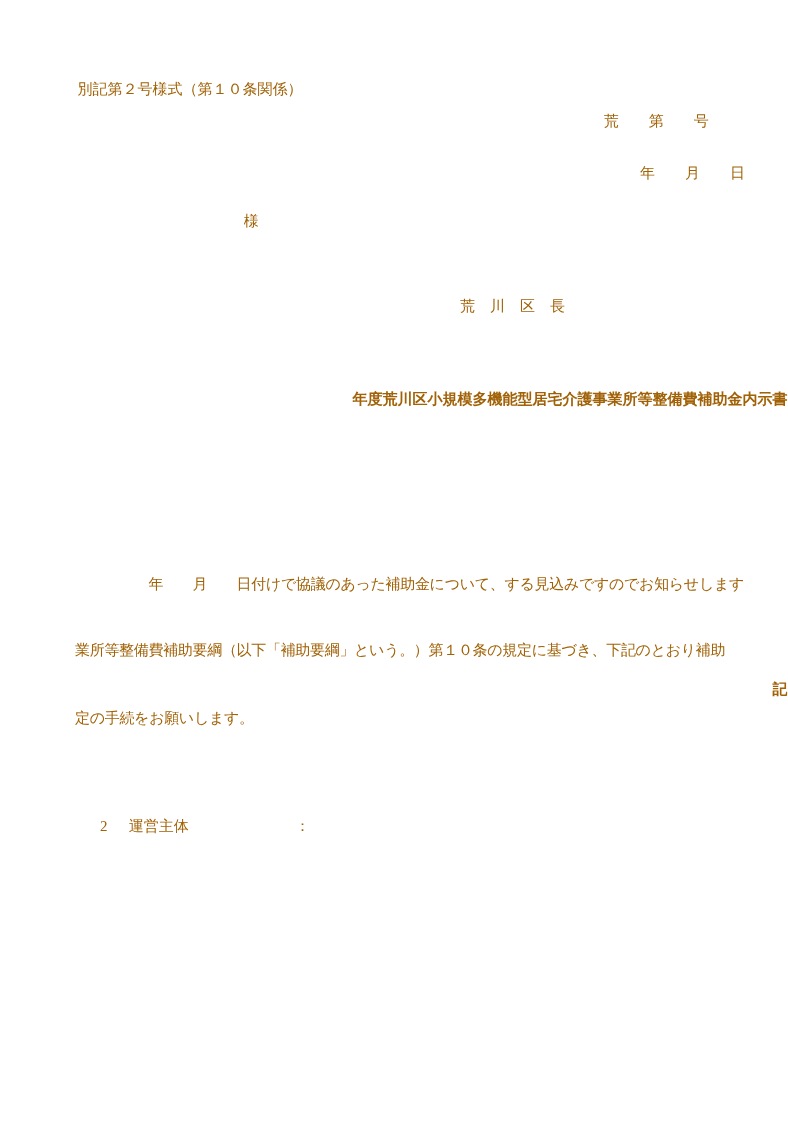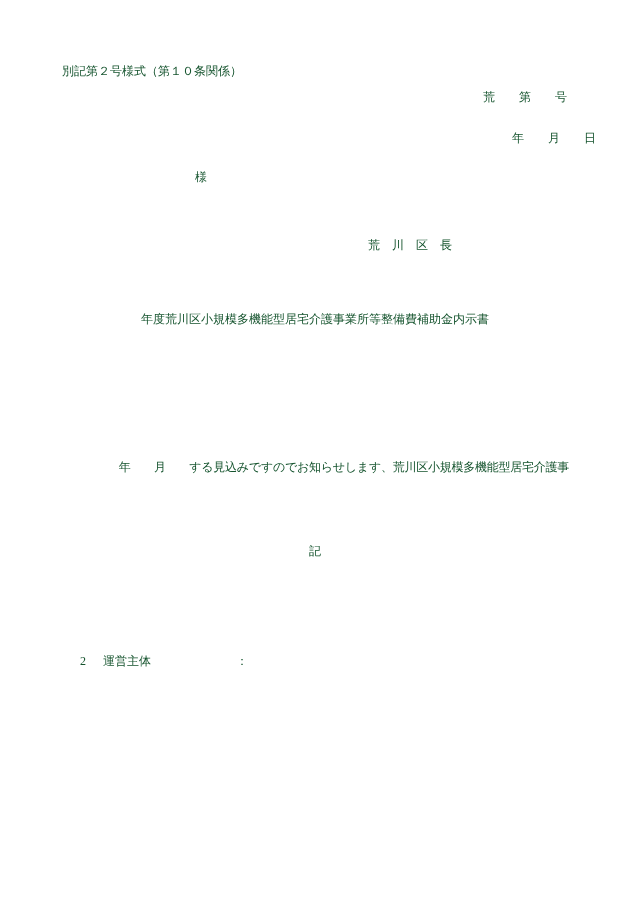--- a/index.html
+++ b/index.html
@@ -3,25 +3,25 @@
 <meta charset="utf-8">
 <style>
   html,body{margin:0;padding:0;background:#fff;}
   .page{
     position:relative;
     width:630px;
     height:903px;
     background:#ffffff;
     font-family:"Liberation Serif","DejaVu Serif",serif;
     font-size:12px;
-    color:#14532d;
+    color:#a16207;
     overflow:hidden;
   }
   .abs{position:absolute;white-space:pre;line-height:1.2;}
-  .center{left:0;width:630px;text-align:center;white-space:pre;}
+  .center{left:0;width:630px;text-align:right;white-space:pre;font-weight:bold;}
   .form-number{left:62px;top:64px;}
   .doc-number{left:483px;top:90px;}
   .date-line{left:512px;top:131px;}
   .recipient{left:195px;top:170px;}
   .sender{left:368px;top:238px;}
   .title1{top:312px;}
   .title2{top:335px;}
   .body-block{left:60px;top:426px;width:515px;}
   .body-block div{line-height:24.6px;white-space:pre;letter-spacing:-0.25px;}
   .record{top:544px;}
@@ -40,21 +40,23 @@
   <div class="abs doc-number">荒　　第　　号</div>
   <div class="abs date-line">年　　月　　日</div>
 
   <div class="abs recipient">様</div>
 
   <div class="abs sender">荒　川　区　長</div>
 
   <div class="abs center title1">年度荒川区小規模多機能型居宅介護事業所等整備費補助金内示書</div>
 
   <div class="abs body-block">
-    <div>　　　　　年　　月　　する見込みですのでお知らせします、荒川区小規模多機能型居宅介護事</div>
+    <div>　　　　　年　　月　　日付けで協議のあった補助金について、する見込みですのでお知らせします</div>
+    <div>業所等整備費補助要綱（以下「補助要綱」という。）第１０条の規定に基づき、下記のとおり補助</div>
+    <div>定の手続をお願いします。</div>
   </div>
 
   <div class="abs center record">記</div>
 
   <div class="abs item-list">
     <div class="row">
       <span class="no">2</span><span class="label">運営主体</span><span class="value">：</span>
     </div>
     
     

